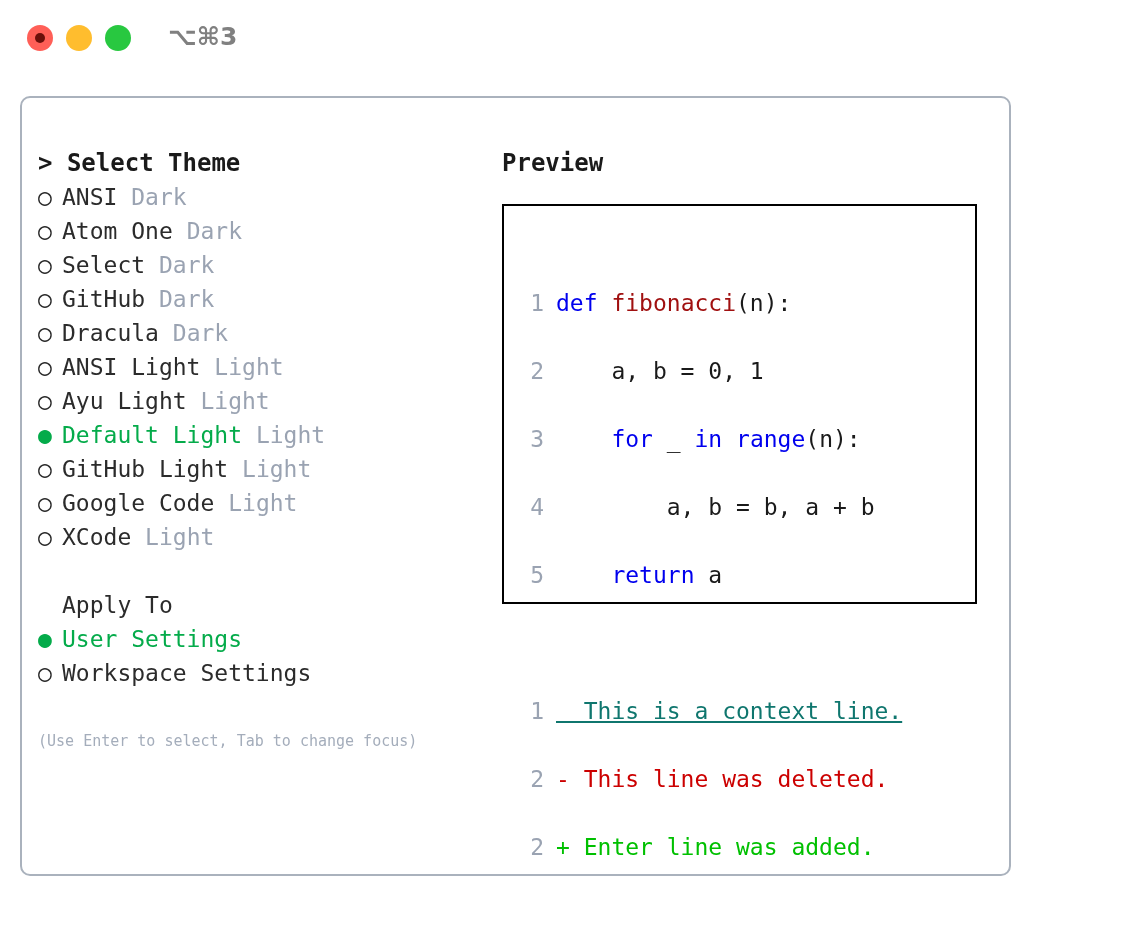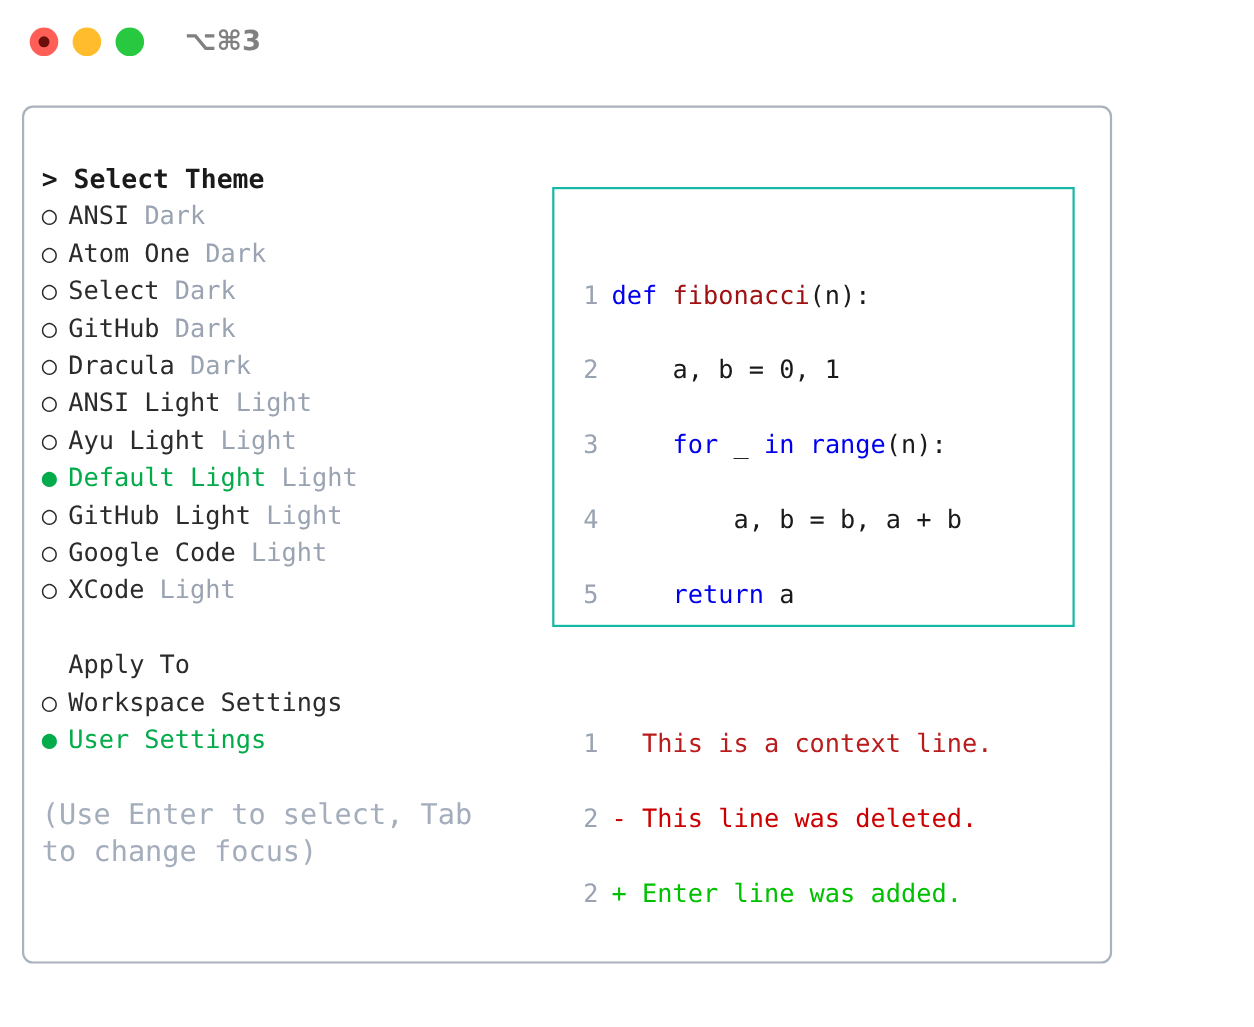--- a/index.html
+++ b/index.html
@@ -108,21 +108,21 @@
   .marker {
     display: inline-block;
     width: 24px;
     color: #2b2b2b;
   }
   .marker.sel { color: #04ab4a; }
   .name { color: #2b2b2b; margin-top: 21px; }
   .name.sel { color: #04ab4a; }
   .tag { color: #9aa3b2; }
   .hint {
-    font-size: 26px;
+    font-size: 15px;
     line-height: 34px;
     color: #a4adbb;
     width: 410px;
     white-space: normal;
   }
   .spacer-lg { height: 34px; }
 
   
   .right-col {
     position: absolute;
@@ -133,21 +133,21 @@
   .preview-title {
     font-size: 24px;
     font-weight: bold;
     color: #1a1a1a;
     line-height: 34px;
   }
   .preview-box {
     margin-top: 24px;
     width: 475px;
     height: 400px;
-    border: 2px solid #14b8a6;
+    border: 2px solid #000000;
     box-sizing: border-box;
     background: #ffffff;
     position: relative;
   }
   .code {
     position: absolute;
     left: 14px;
     top: 46px;
     font-size: 23px;
     line-height: 34px;
@@ -156,21 +156,21 @@
   .ln {
     display: inline-block;
     width: 26px;
     text-align: right;
     color: #9aa3b2;
     margin-right: 12px;
   }
   .kw  { color: #0000ee; }
   .fn  { color: #a01010; }
   .pl  { color: #1a1a1a; }
-  .ctx { color: #b91c1c; }
+  .ctx { color: #0f766e; text-decoration: underline; }
   .del { color: #cc0000; }
   .add { color: #00c000; }
   .blankline { height: 34px; }
 </style>
 </head>
 <body>
 
 <div class="window">
 
   <div class="titlebar">
@@ -226,33 +226,34 @@
         </div>
 
         <div class="spacer-lg"></div>
 
         <div class="row">
           <span class="marker"></span><span class="name">Apply To</span>
         </div>
 
         <div>
           <div class="row">
+            <span class="marker sel">●</span><span class="name sel">User Settings</span>
+          </div>
+          <div class="row">
             <span class="marker">○</span><span class="name">Workspace Settings</span>
-          </div>
-          <div class="row">
-            <span class="marker sel">●</span><span class="name sel">User Settings</span>
           </div>
         </div>
 
         <div class="spacer-lg"></div>
 
         <div class="hint">(Use Enter to select, Tab to change focus)</div>
       </div>
 
       <div class="right-col">
+        <div class="preview-title">Preview</div>
 
         <div class="preview-box">
           <div class="code">
 <div><span class="ln">1</span><span class="kw">def </span><span class="fn">fibonacci</span><span class="pl">(n):</span></div>
 <div><span class="ln">2</span><span class="pl">    a, b = 0, 1</span></div>
 <div><span class="ln">3</span><span class="pl">    </span><span class="kw">for</span><span class="pl"> _ </span><span class="kw">in</span><span class="pl"> </span><span class="kw">range</span><span class="pl">(n):</span></div>
 <div><span class="ln">4</span><span class="pl">        a, b = b, a + b</span></div>
 <div><span class="ln">5</span><span class="pl">    </span><span class="kw">return</span><span class="pl"> a</span></div>
 <div class="blankline"></div>
 <div><span class="ln">1</span><span class="ctx">  This is a context line.</span></div>

